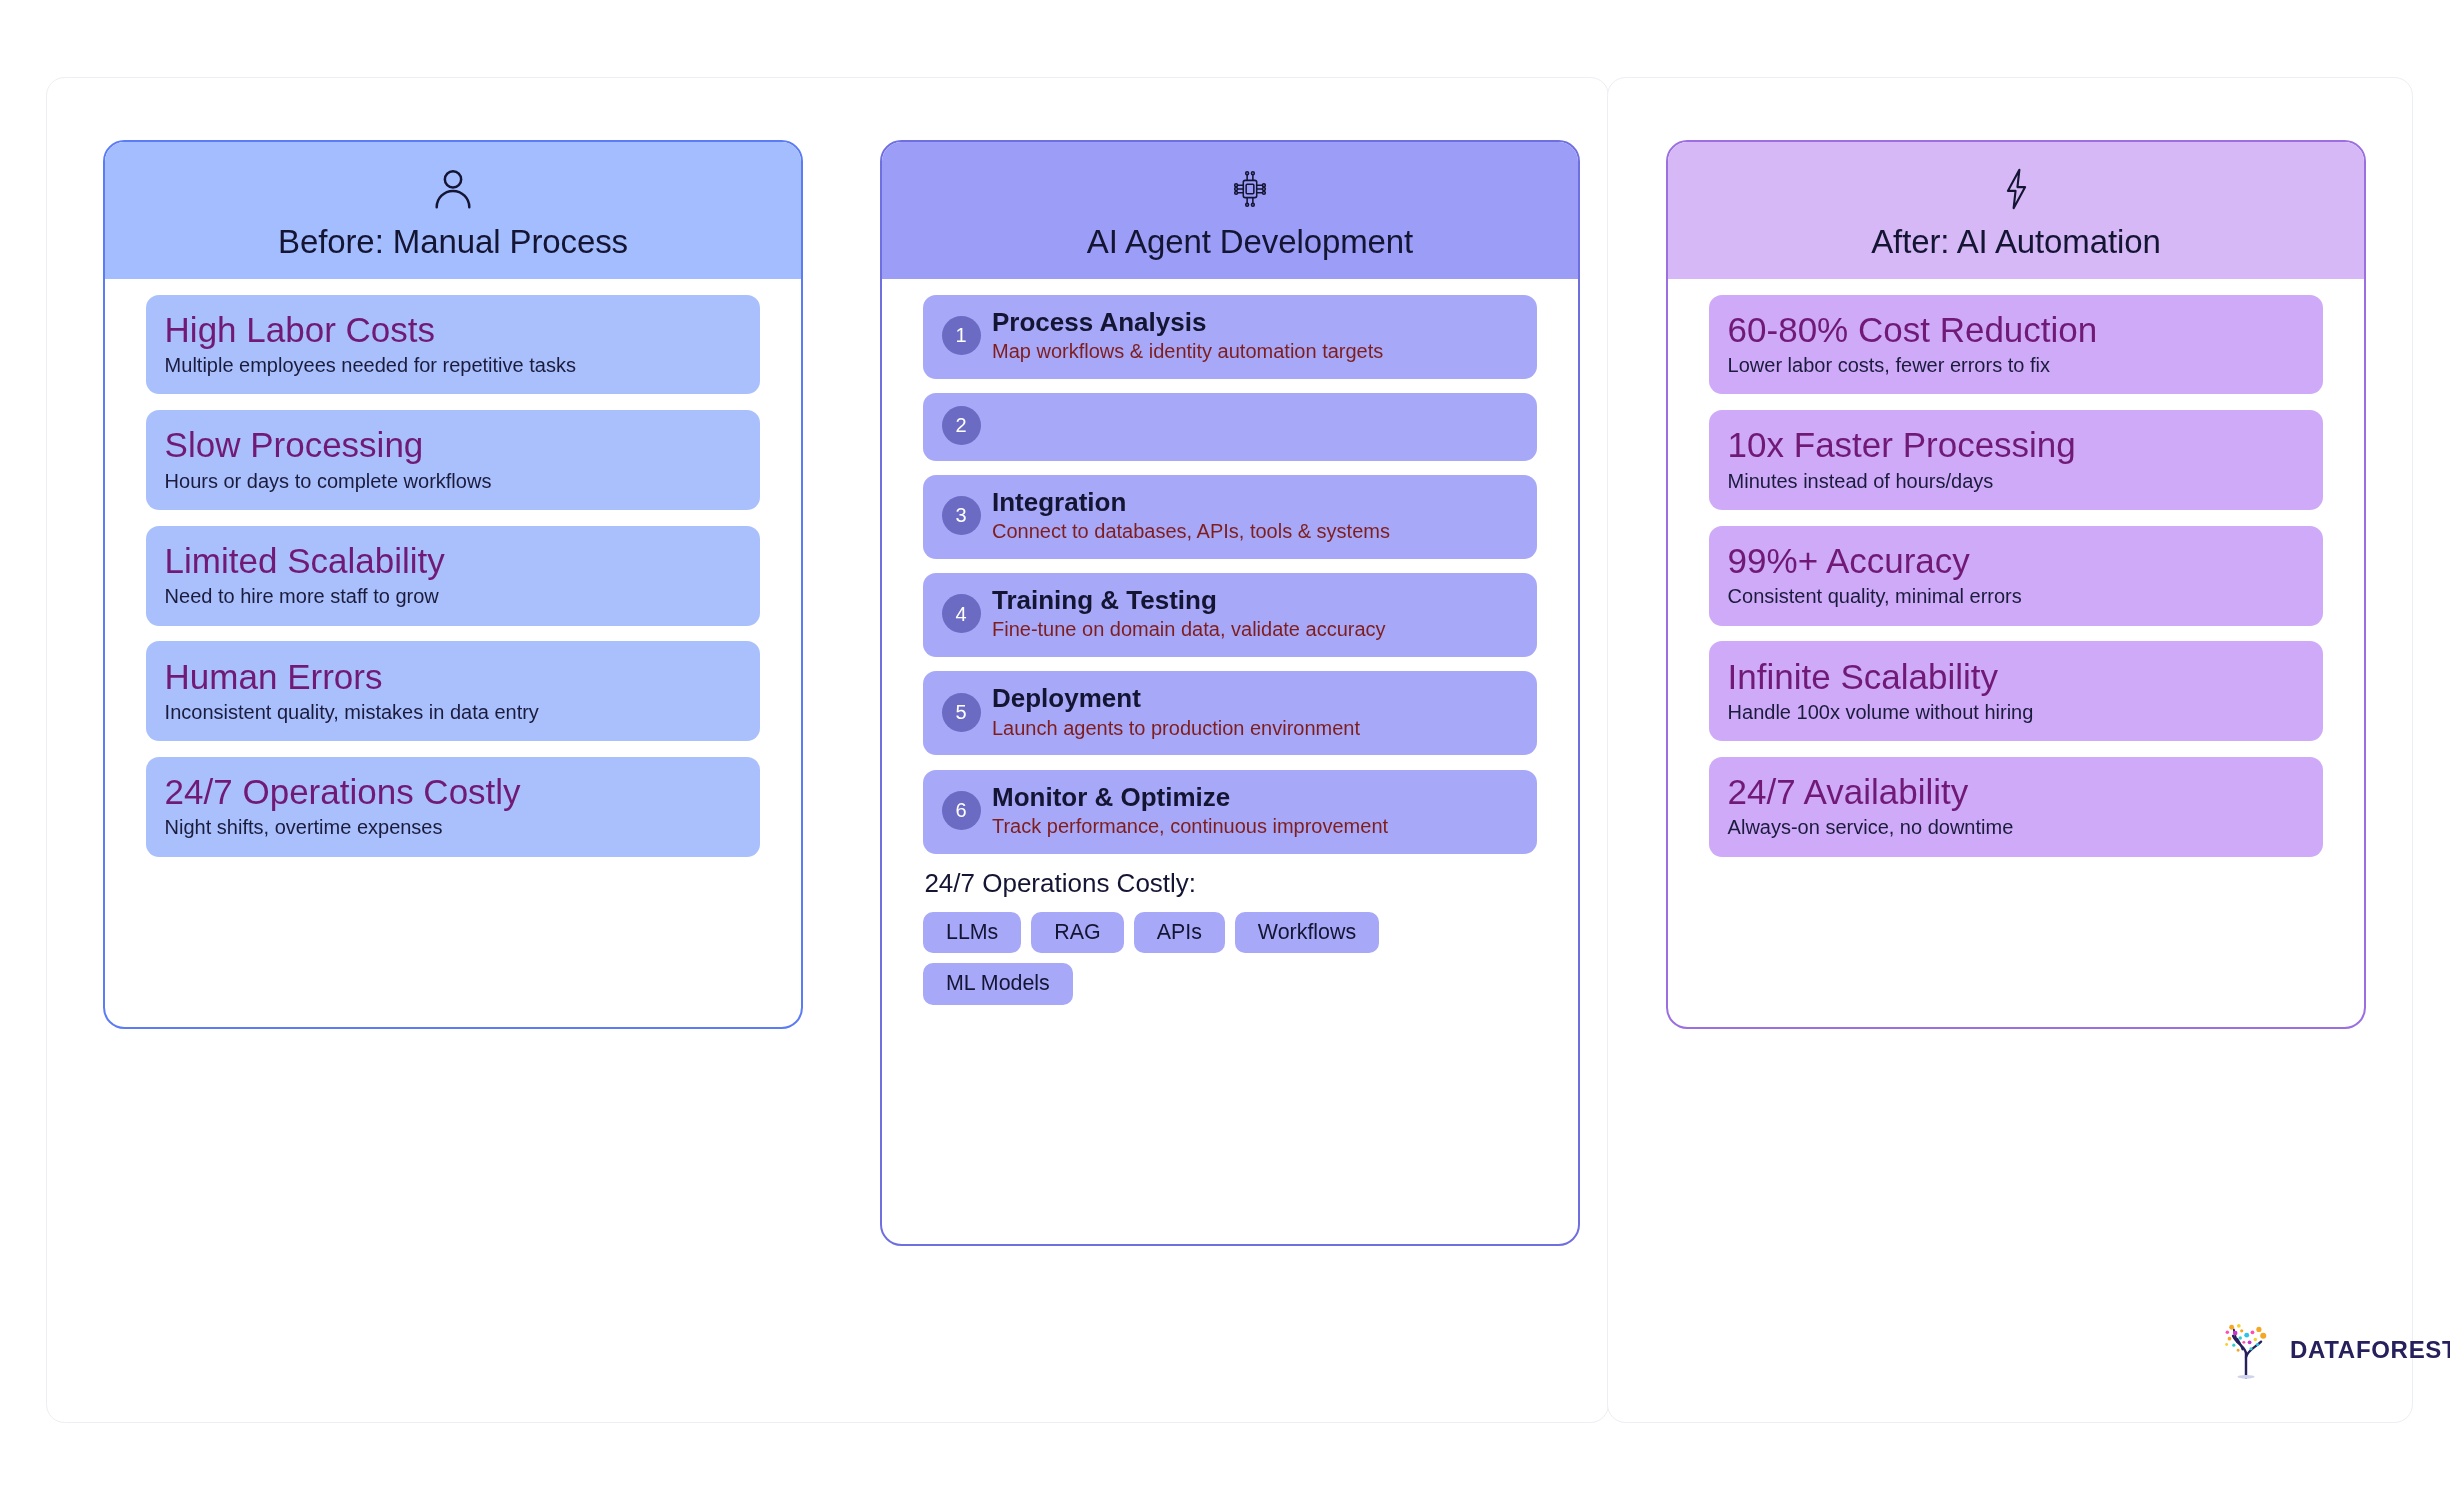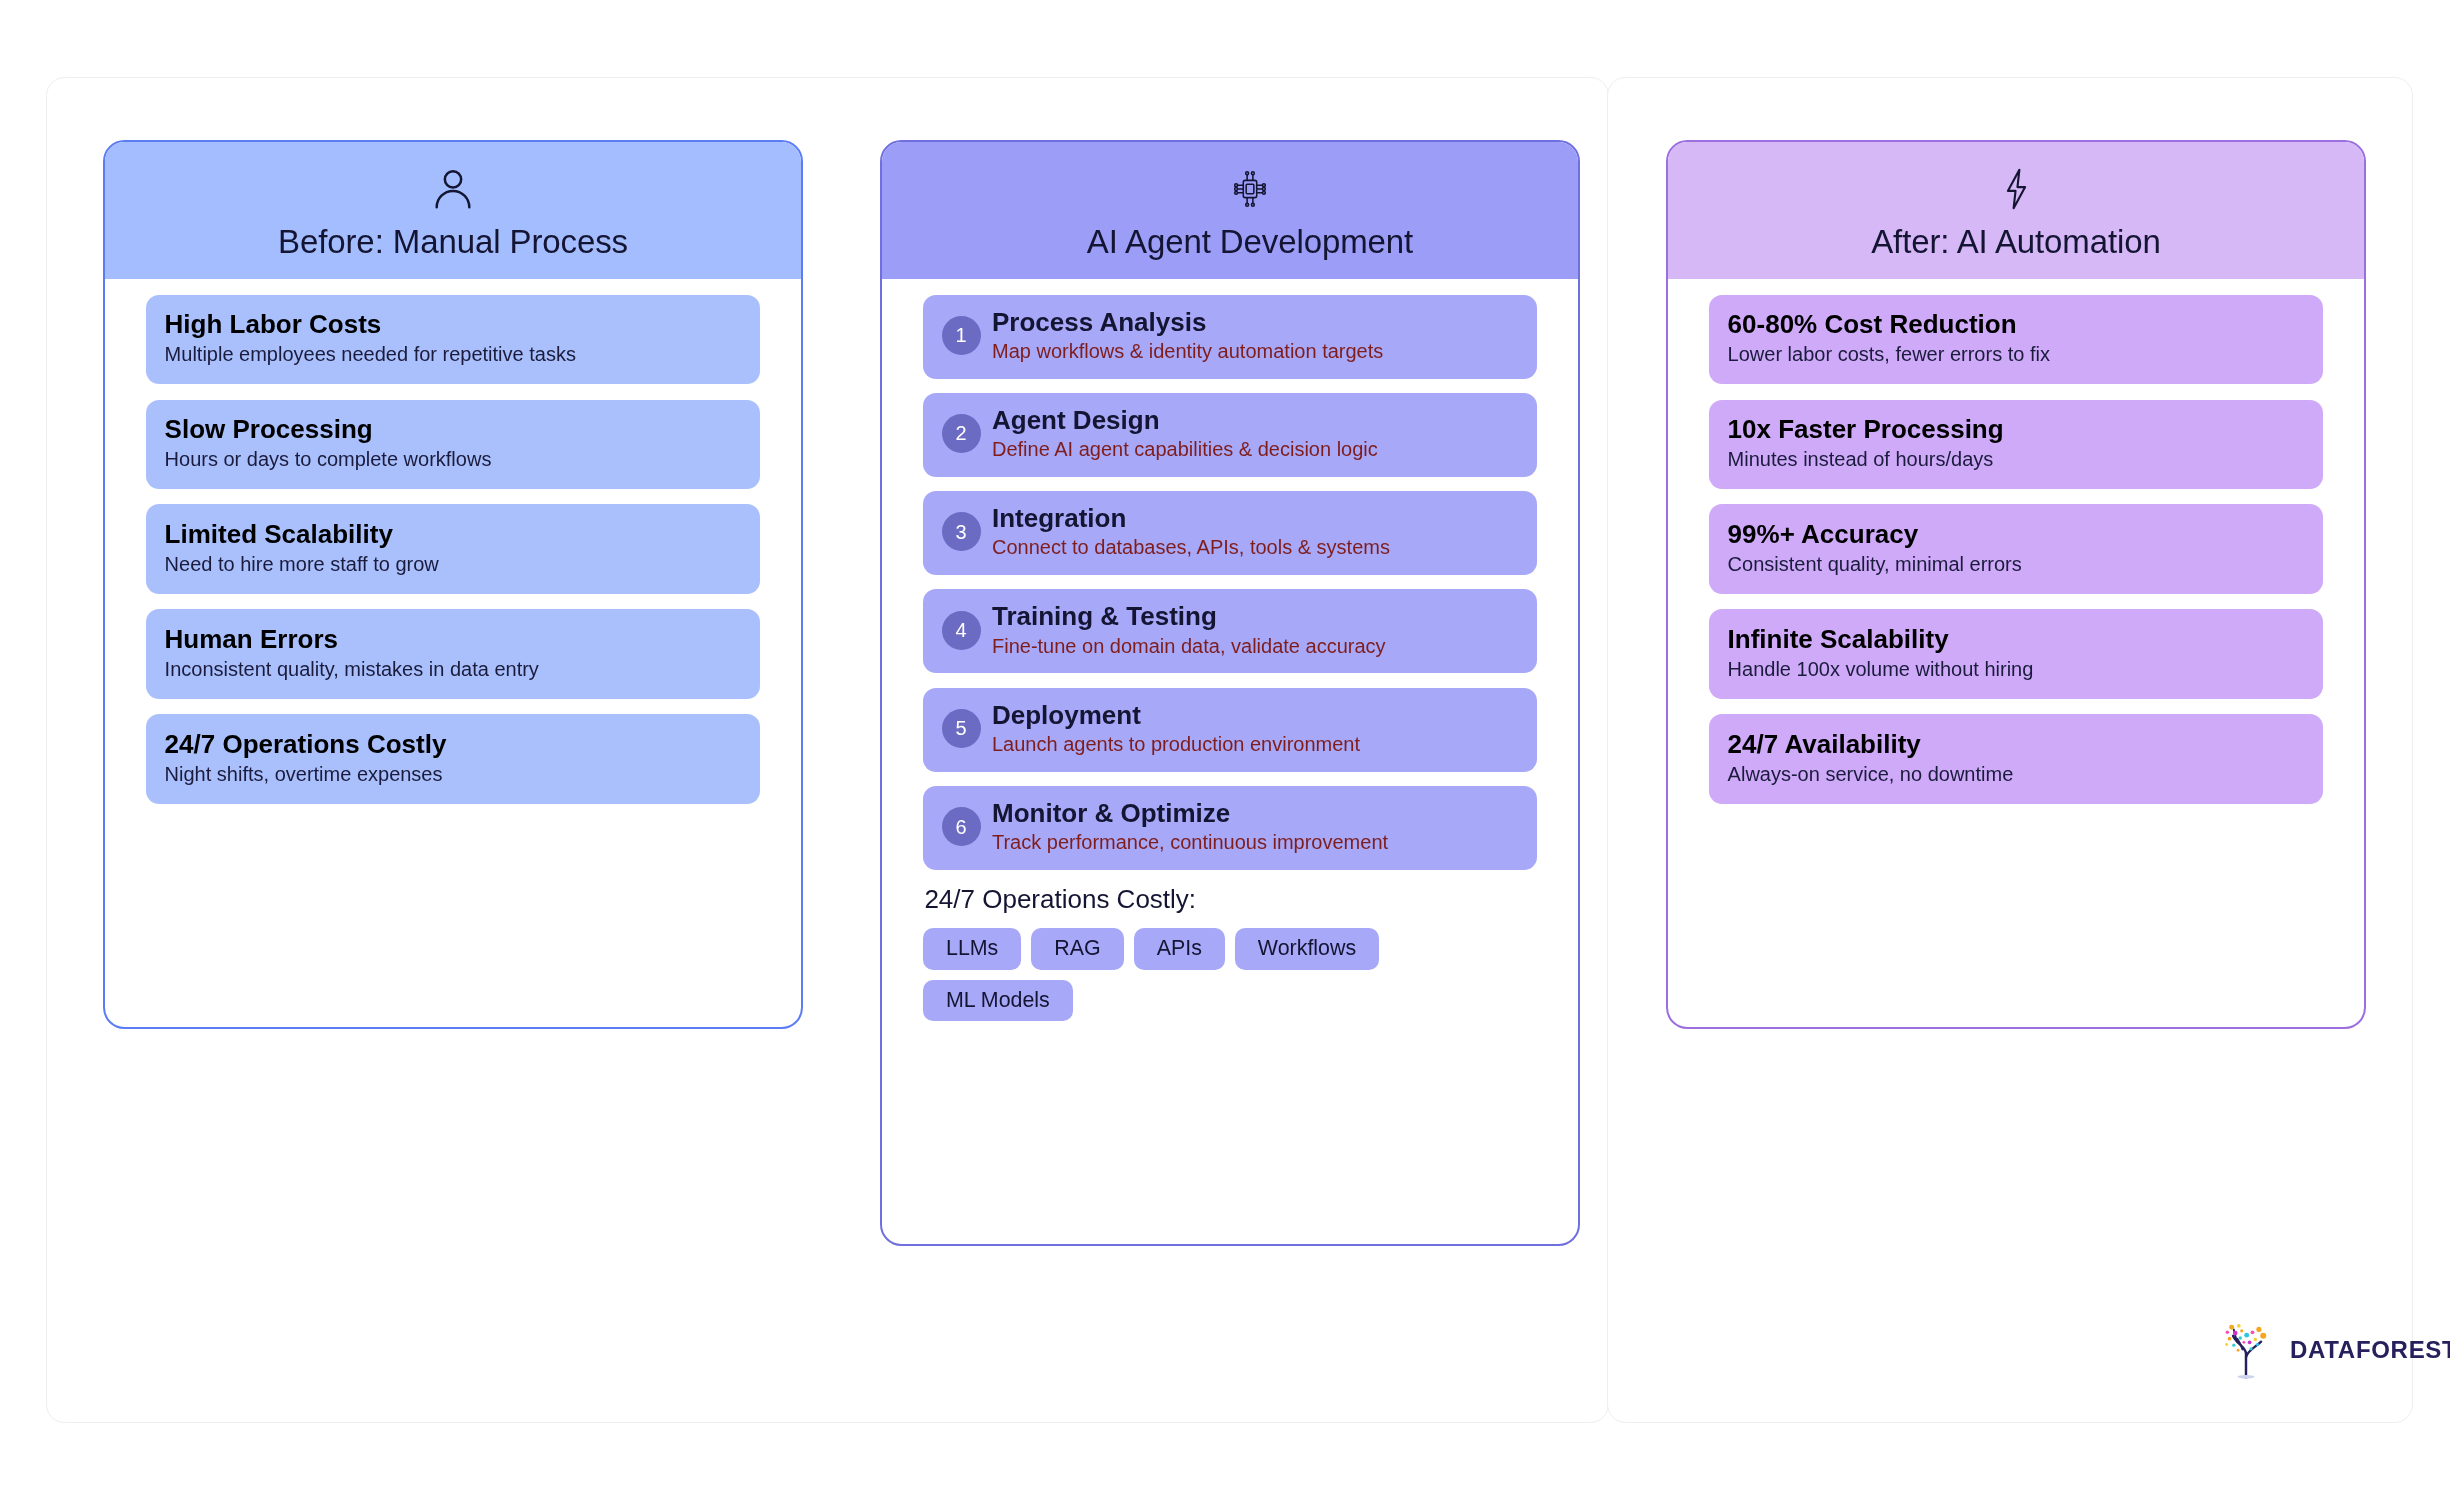--- a/index.html
+++ b/index.html
@@ -44,23 +44,23 @@
   }
   .col-body { padding: 15.7px 41px 33px 41px; }
 
   
   .item {
     border-radius: 13px;
     padding: 14.3px 18.6px 17px 18.6px;
     margin-bottom: 15.7px;
   }
   .item-title {
-    font-size: 26px;
-    font-weight: 700;
-    color: #000000;
+    font-size: 35px;
+    font-weight: 400;
+    color: #701a75;
     line-height: 1.18;
     margin-bottom: 2.9px;
   }
   .item-sub {
     font-size: 20px;
     font-weight: 400;
     color: #1b1b3d;
     line-height: 1.22;
   }
 
@@ -199,24 +199,20 @@
 
       <div class="step">
         <div class="step-badge">1</div>
         <div class="step-text">
           <div class="step-title">Process Analysis</div>
           <div class="step-sub">Map workflows &amp; identity automation targets</div>
         </div>
       </div>
       <div class="step">
         <div class="step-badge">2</div>
-        <div class="step-text">
-          <div class="step-title">Agent Design</div>
-          <div class="step-sub">Define AI agent capabilities &amp; decision logic</div>
-        </div>
       </div>
       <div class="step">
         <div class="step-badge">3</div>
         <div class="step-text">
           <div class="step-title">Integration</div>
           <div class="step-sub">Connect to databases, APIs, tools &amp; systems</div>
         </div>
       </div>
       <div class="step">
         <div class="step-badge">4</div>

